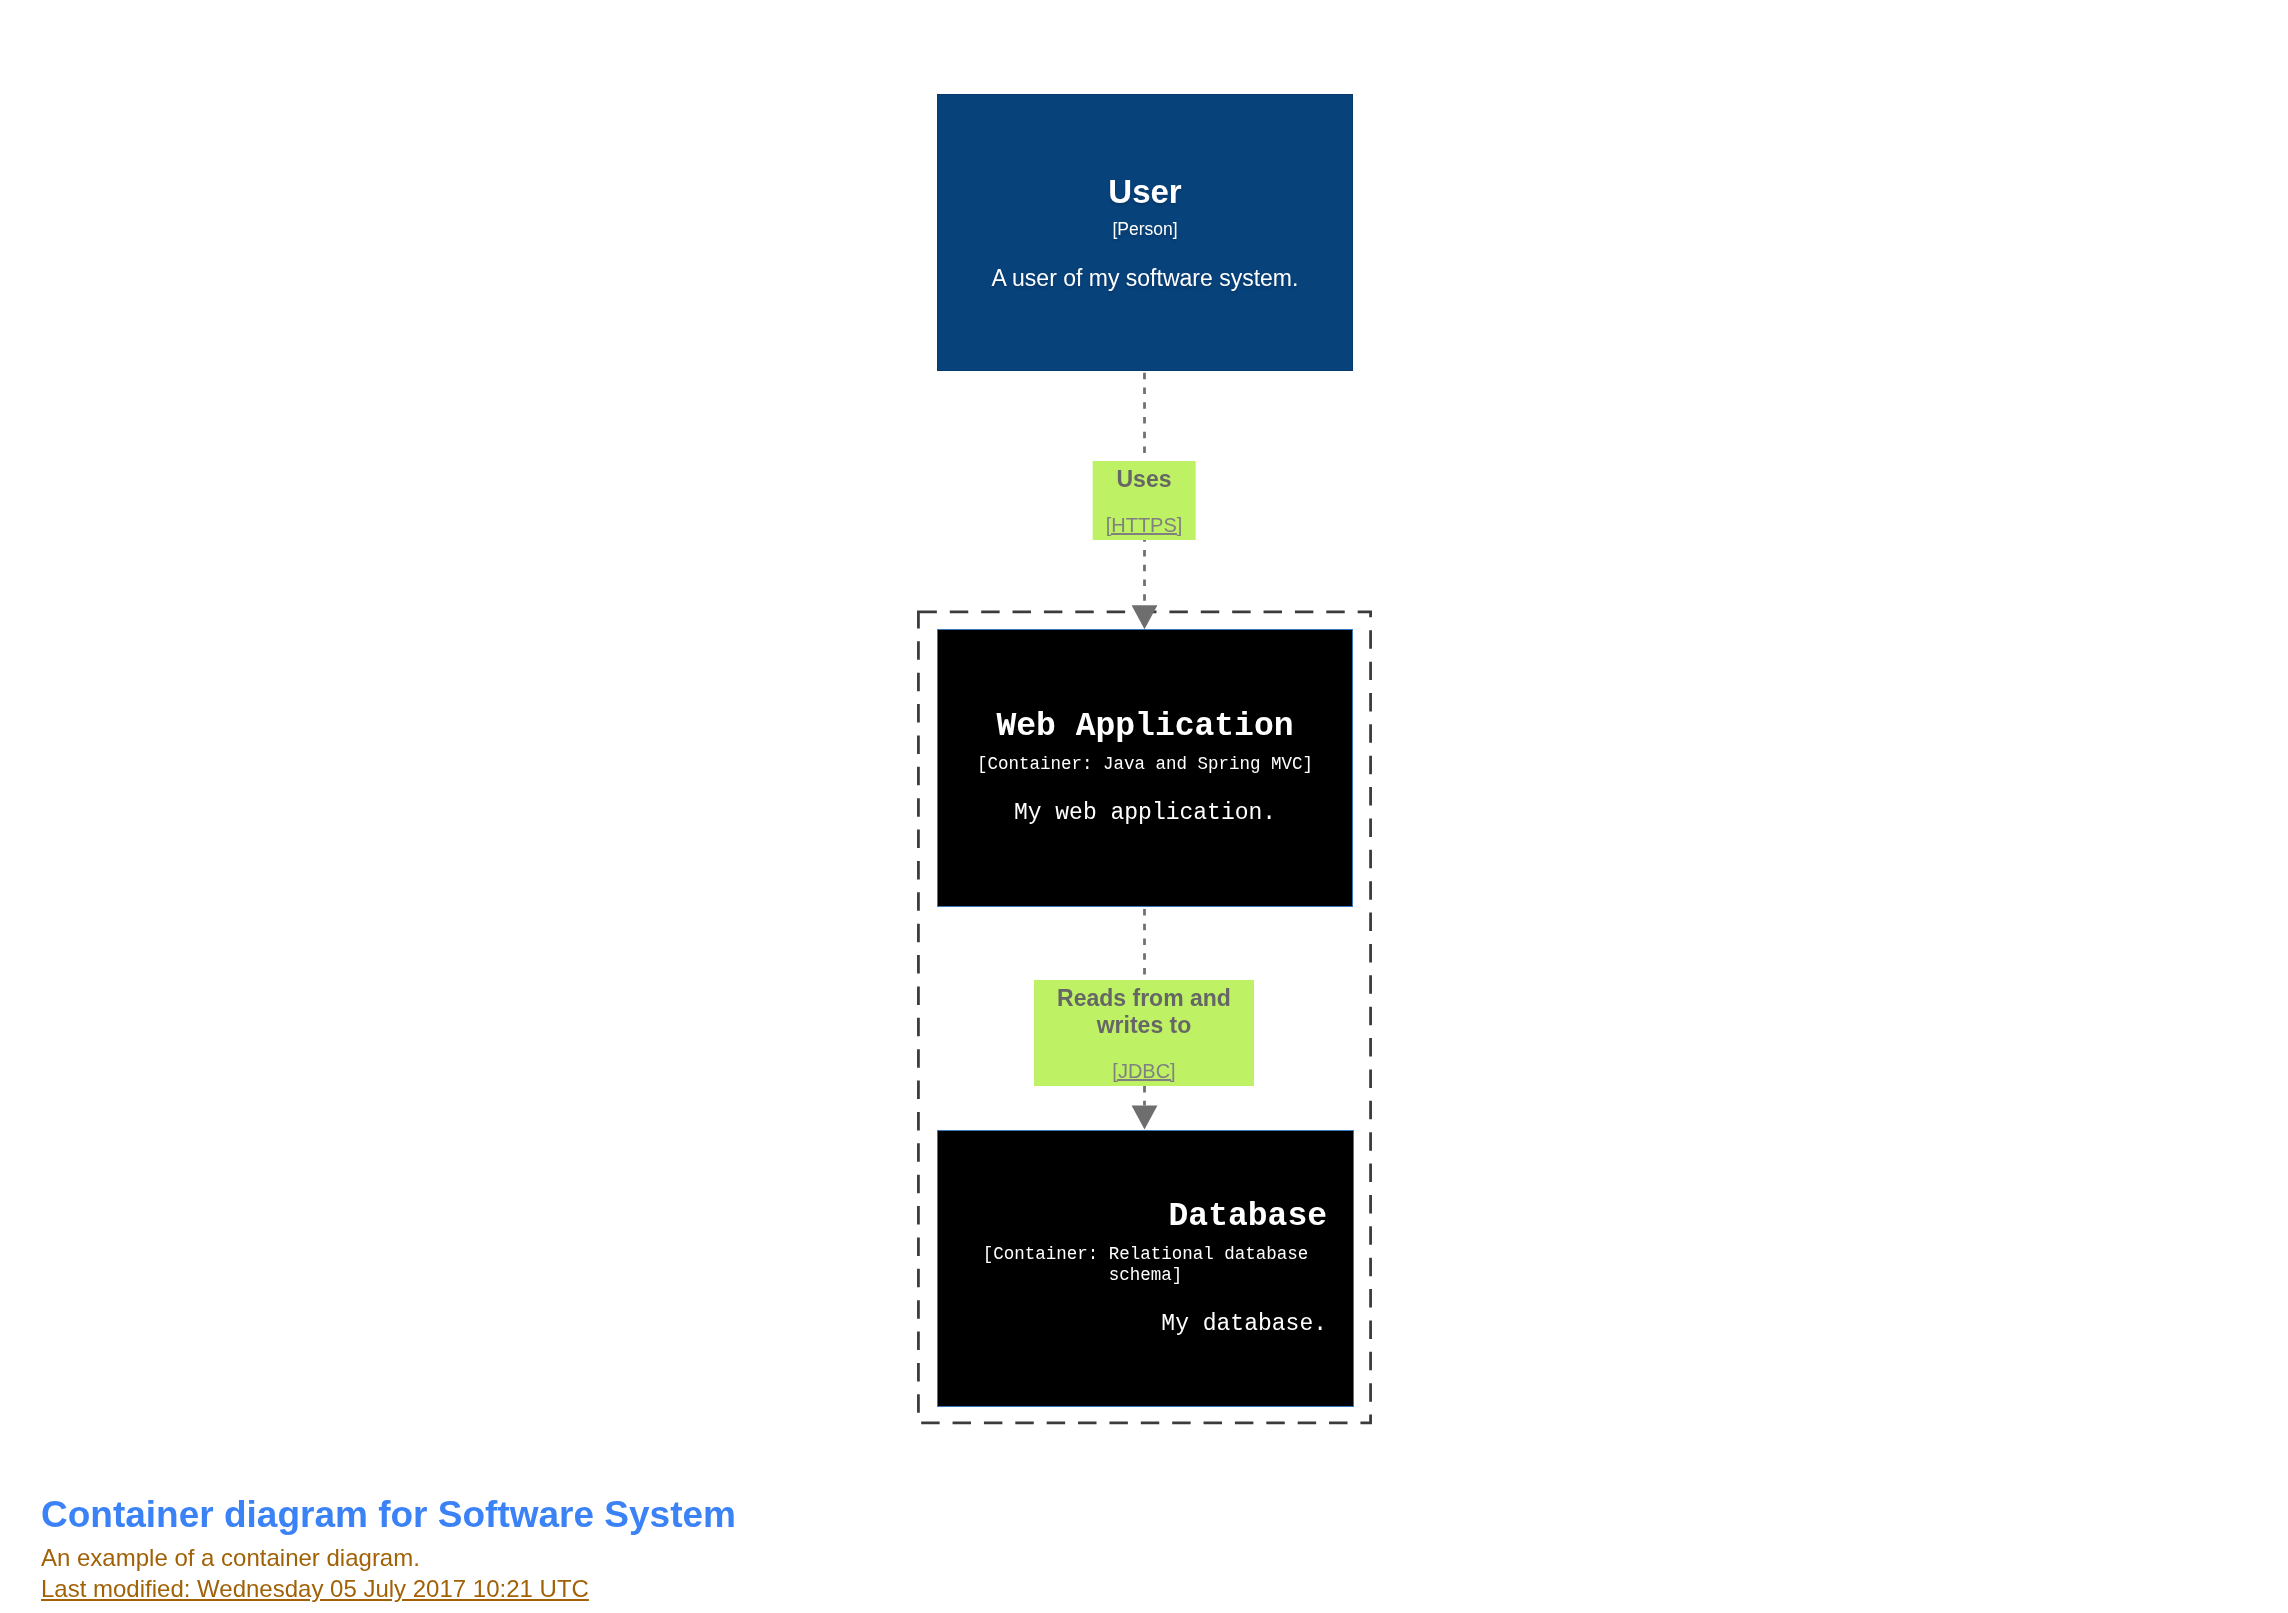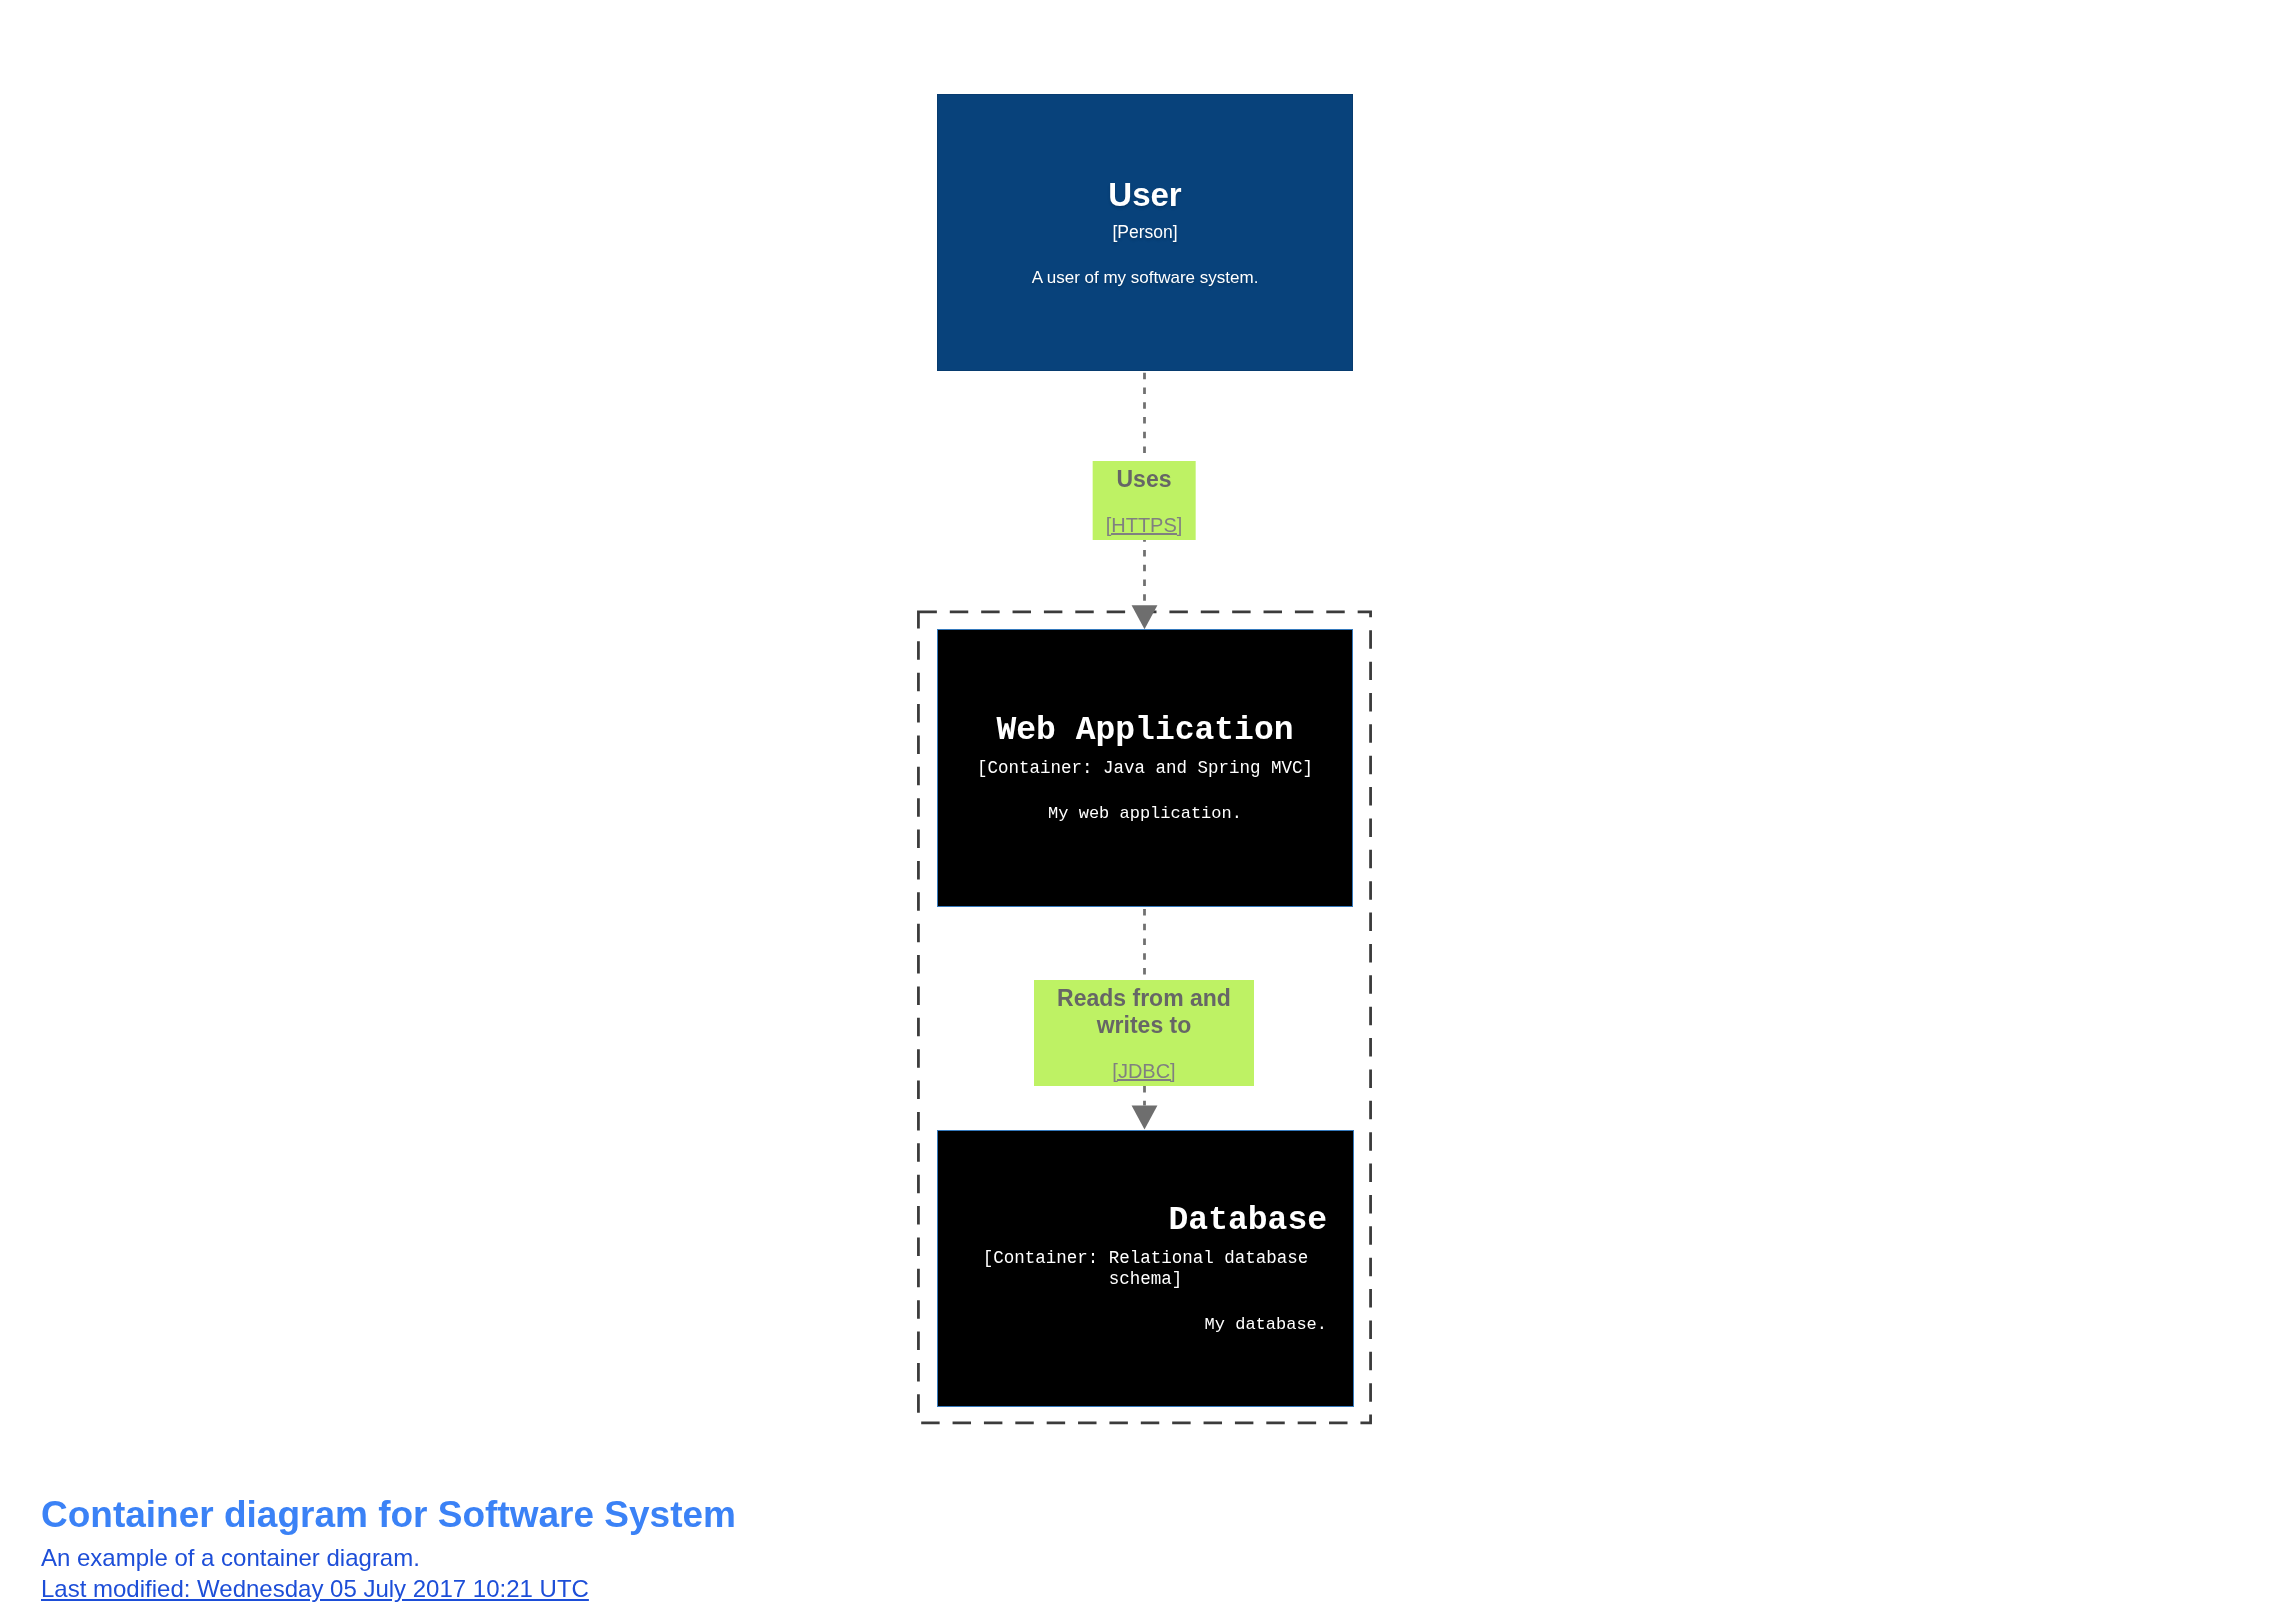--- a/index.html
+++ b/index.html
@@ -46,21 +46,21 @@
     font-size: 33px;
     font-weight: bold;
     line-height: 1.15;
   }
   .el-meta {
     font-size: 17.5px;
     margin-top: 8.3px;
     line-height: 1.2;
   }
   .el-desc {
-    font-size: 17px;
+    font-size: 23px;
     margin-top: 25px;
     line-height: 1.2;
   }
   .rel-label {
     position: absolute;
     transform: translateX(-50%);
     text-align: center;
     background: #bef264;
     padding: 4.6px 13px;
   }
@@ -88,21 +88,21 @@
   }
   #footer .title {
     font-size: 37px;
     font-weight: bold;
     color: #3b82f6;
     line-height: 1.2;
     margin: 0;
   }
   #footer .sub {
     font-size: 24px;
-    color: #1d4ed8;
+    color: #a16207;
     line-height: 1.18;
     margin-top: 6.5px;
   }
   #footer .sub + .sub {
     margin-top: 2.8px;
     text-decoration: underline;
   }
 </style>
 </head>
 <body>

